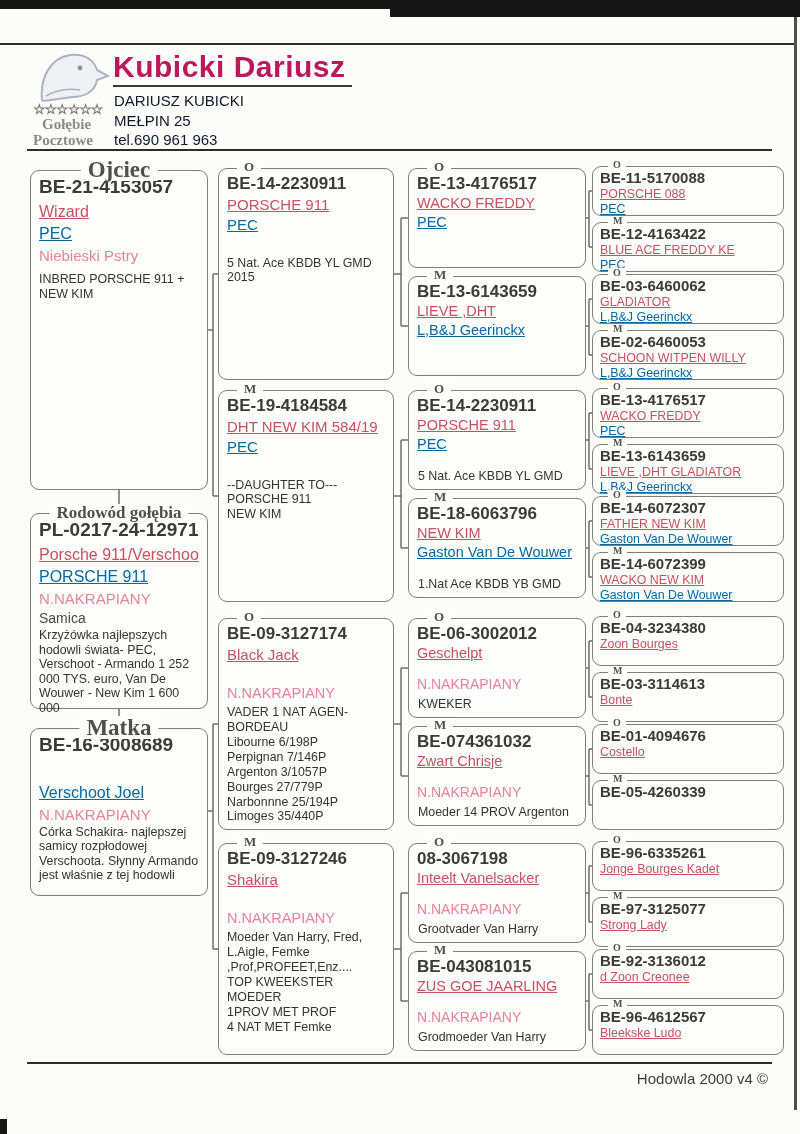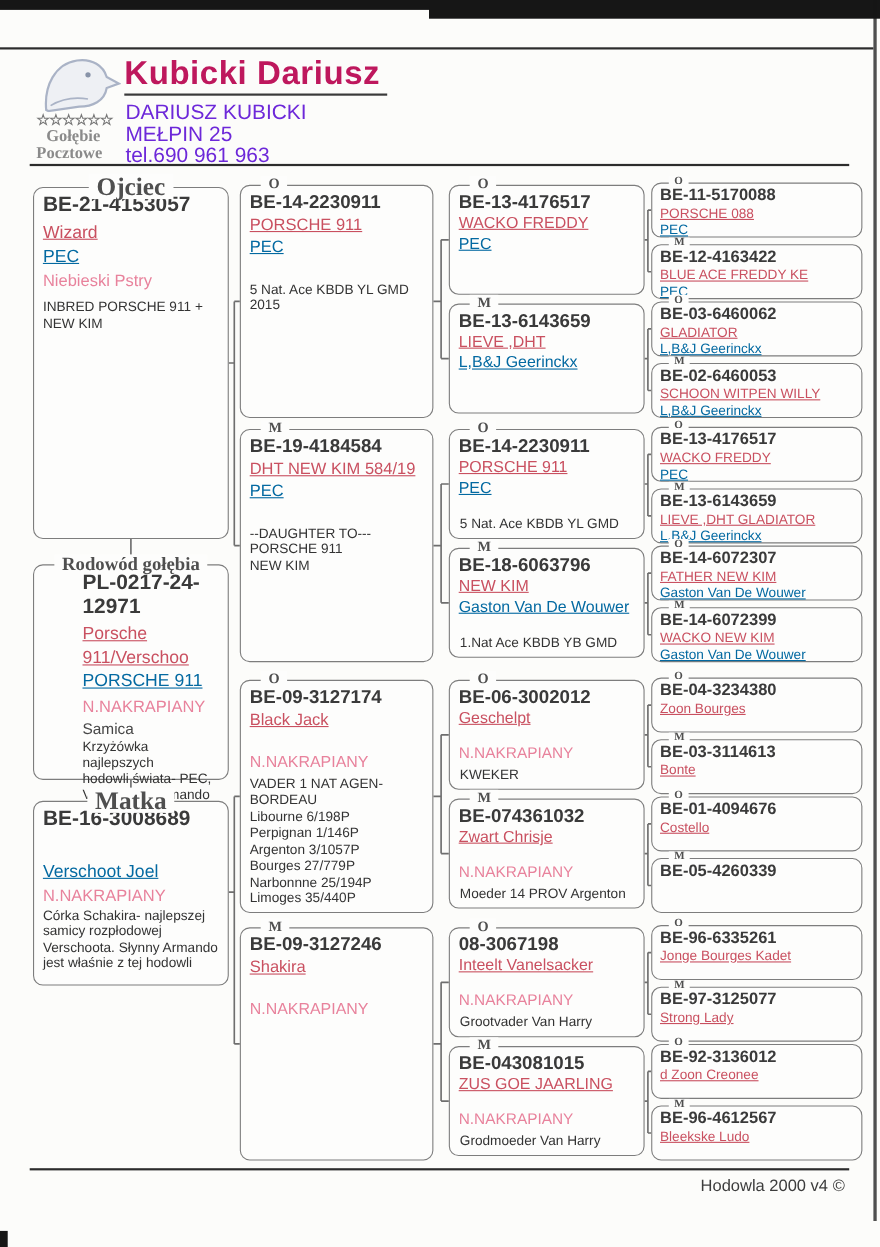--- a/index.html
+++ b/index.html
@@ -3,21 +3,21 @@
 <meta charset="utf-8">
 <style>
   html,body{margin:0;padding:0;background:#e8e8e6;}
   #page{position:relative;width:800px;height:1134px;background:#fcfcfa;overflow:hidden;
         font-family:"Liberation Sans",sans-serif;}
   .artifact{position:absolute;background:#161616;}
   .rule{position:absolute;background:#2c2c2c;height:2px;}
   
   .title{position:absolute;font-size:30px;font-weight:bold;color:#be185d;
          border-bottom:2.5px solid #3a3a3a;padding:0 6px 1px 0;letter-spacing:.5px;}
-  .hline{position:absolute;font-size:19px;color:#6d28d9;}
+  .hline{position:absolute;font-size:15px;color:#0f172a;}
   .logo-serif{position:absolute;font-family:"Liberation Serif",serif;font-weight:bold;color:#8a8a8a;}
   
   .pbox{position:absolute;background:#fdfdfc;border:1.6px solid #7d7d7d;border-radius:9px;
         padding:5px 8px;box-sizing:border-box;}
   .boxlabel{position:absolute;background:#fdfdfc;font-family:"Liberation Serif",serif;
             font-weight:bold;color:#4f4f4f;padding:0 7px;line-height:1;white-space:nowrap;}
   .lblBig{font-size:23px;top:-13px;left:50%;transform:translateX(-50%);}
   .lblMed{font-size:17px;top:-10px;left:50%;transform:translateX(-50%);}
   .sexS{font-size:13px;top:-9px;left:18px;}
   .sexT{font-size:10px;top:-7px;left:15px;padding:0 5px;}
@@ -99,21 +99,21 @@
   <div class="pbox g1" style="left:30px;top:170px;width:178px;height:320px;">
     <span class="boxlabel lblBig">Ojciec</span>
     <div class="ring">BE-21-4153057</div>
     <div class="pname">Wizard</div>
     <div class="fancier">PEC</div>
     <div class="pcolor">Niebieski Pstry</div>
     <div class="pinfo">INBRED PORSCHE 911 +
 NEW KIM</div>
   </div>
 
-  <div class="pbox g1" style="left:30px;top:513px;width:178px;height:196px;padding-left:44px;">
+  <div class="pbox g1" style="left:30px;top:513px;width:178px;height:196px;">
     <span class="boxlabel lblMed">Rodowód gołębia</span>
     <div class="ring">PL-0217-24-12971</div>
     <div class="pname">Porsche 911/Verschoo</div>
     <div class="fancier">PORSCHE 911</div>
     <div class="pcolor">N.NAKRAPIANY</div>
     <div class="psex">Samica</div>
     <div class="pinfo mt2">Krzyżówka najlepszych
 hodowli świata- PEC,
 Verschoot - Armando 1 252
 000 TYS. euro, Van De
@@ -149,31 +149,38 @@
 NEW KIM</div>
   </div>
   <div class="pbox g2" style="left:218px;top:618px;width:176px;height:212px;">
     <span class="boxlabel sexS">O</span>
     <div class="ring">BE-09-3127174</div>
     <div class="pname">Black Jack</div>
     <div class="pcolor">N.NAKRAPIANY</div>
     <div class="pinfo">VADER 1 NAT AGEN-
 BORDEAU
 Libourne 6/198P
-Perpignan 1/146P
+Perpignan 7/146P
 Argenton 3/1057P
 Bourges 27/779P
 Narbonnne 25/194P
 Limoges 35/440P</div>
   </div>
   <div class="pbox g2" style="left:218px;top:843px;width:176px;height:212px;">
     <span class="boxlabel sexS">M</span>
     <div class="ring">BE-09-3127246</div>
     <div class="pname">Shakira</div>
     <div class="pcolor">N.NAKRAPIANY</div>
+    <div class="pinfo">Moeder Van Harry, Fred,
+L.Aigle, Femke
+,Prof,PROFEET,Enz....
+TOP KWEEKSTER
+MOEDER
+1PROV MET PROF
+ 4 NAT MET Femke</div>
   </div>
 
   <div class="pbox g3" style="left:408px;top:168px;width:178px;height:100px;">
     <span class="boxlabel sexS">O</span>
     <div class="ring">BE-13-4176517</div>
     <div class="pname">WACKO FREDDY</div>
     <div class="fancier">PEC</div>
   </div>
   <div class="pbox g3" style="left:408px;top:276px;width:178px;height:100px;">
     <span class="boxlabel sexS">M</span>

